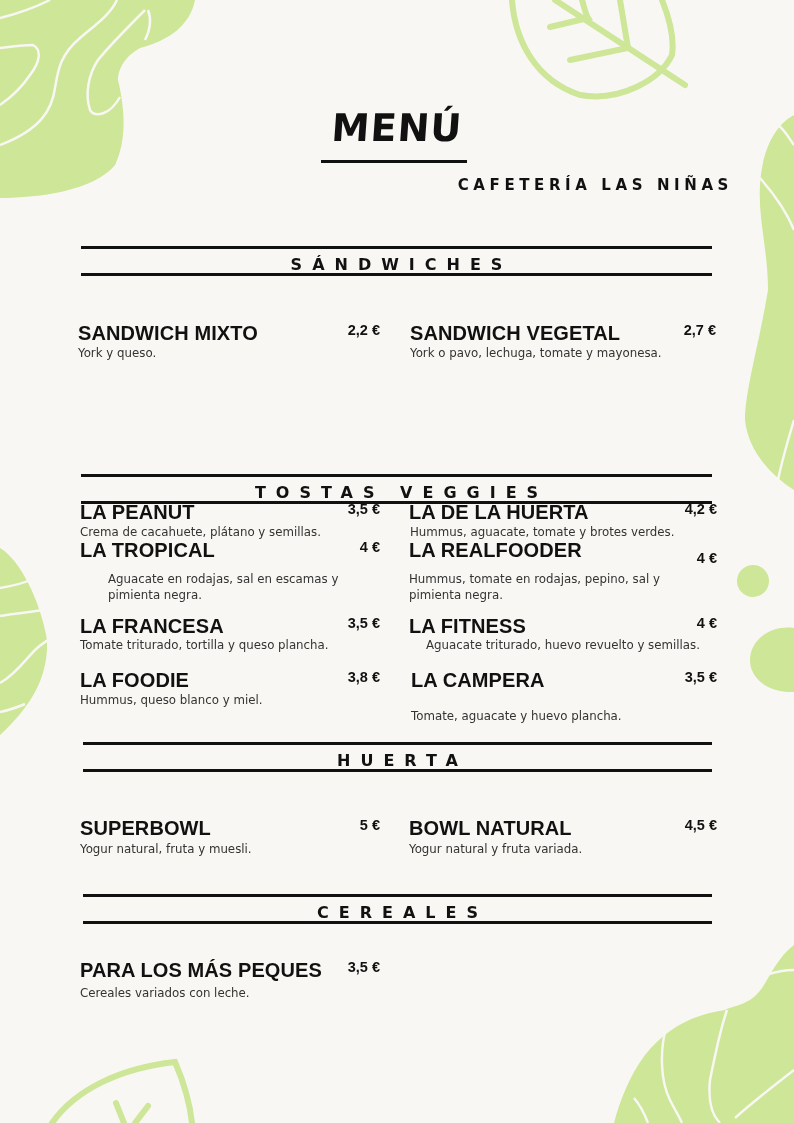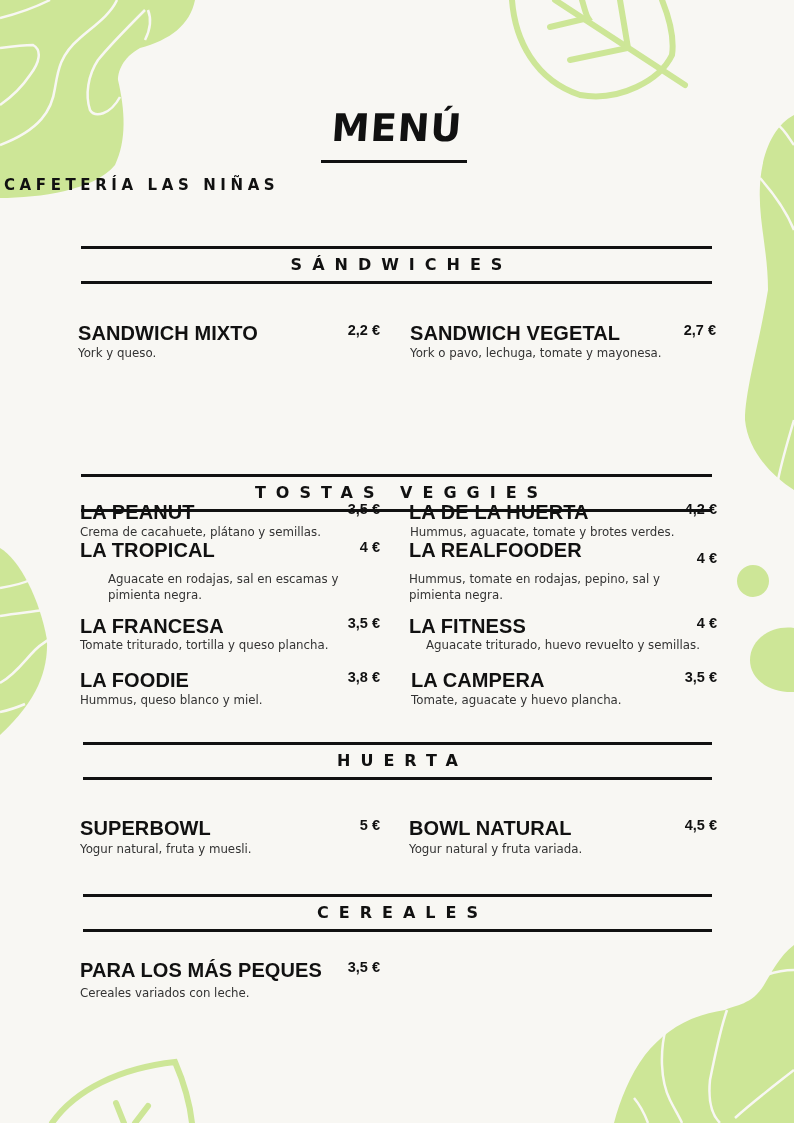--- a/index.html
+++ b/index.html
@@ -18,28 +18,28 @@
     text-align: center;
     font-family: "DejaVu Sans", sans-serif;
     font-weight: 900; font-size: 38px; letter-spacing: 1px;
     transform: skewX(-4deg);
   }
   .title-rule {
     position: absolute; left: 321px; top: 160px; width: 146px; height: 3px; background: #111;
   }
   .subtitle {
     position: absolute; left: 0; width: 733px; top: 176px;
-    text-align: left;
+    text-align: right;
     font-family: "DejaVu Sans", sans-serif; font-weight: bold;
     font-size: 15px; letter-spacing: 4.6px;
     padding-left: 4px;
   }
 
   .section-head {
-    position: absolute; left: 81px; width: 631px; height: 38px;
+    position: absolute; left: 81px; width: 631px; height: 30px;
     border-top: 3px solid #111; border-bottom: 3px solid #111;
     text-align: center;
     font-family: "DejaVu Sans", sans-serif; font-weight: bold;
     font-size: 16px; letter-spacing: 10px;
     line-height: 32px;
     padding-left: 10px;
   }
 
   .item { position: absolute; width: 302px; }
   .item .name {
@@ -166,21 +166,21 @@
 </div>
 
 <div class="item" style="left:80px; top:669px; width:300px;">
   <span class="name">LA FOODIE</span>
   <span class="price">3,8 €</span>
   <div class="desc" style="top:23px; width:300px;">Hummus, queso blanco y miel.</div>
 </div>
 <div class="item" style="left:411px; top:669px; width:306px;">
   <span class="name">LA CAMPERA</span>
   <span class="price">3,5 €</span>
-  <div class="desc" style="top:23px; width:306px;">Tomate, aguacate y huevo plancha.</div>
+  <div class="desc" style="top:39px; width:306px;">Tomate, aguacate y huevo plancha.</div>
 </div>
 
 <div class="section-head" style="top:742px; left:83px; width:629px;">HUERTA</div>
 
 <div class="item" style="left:80px; top:817px; width:300px;">
   <span class="name">SUPERBOWL</span>
   <span class="price">5 €</span>
   <div class="desc" style="top:24px; width:300px;">Yogur natural, fruta y muesli.</div>
 </div>
 <div class="item" style="left:409px; top:817px; width:308px;">

